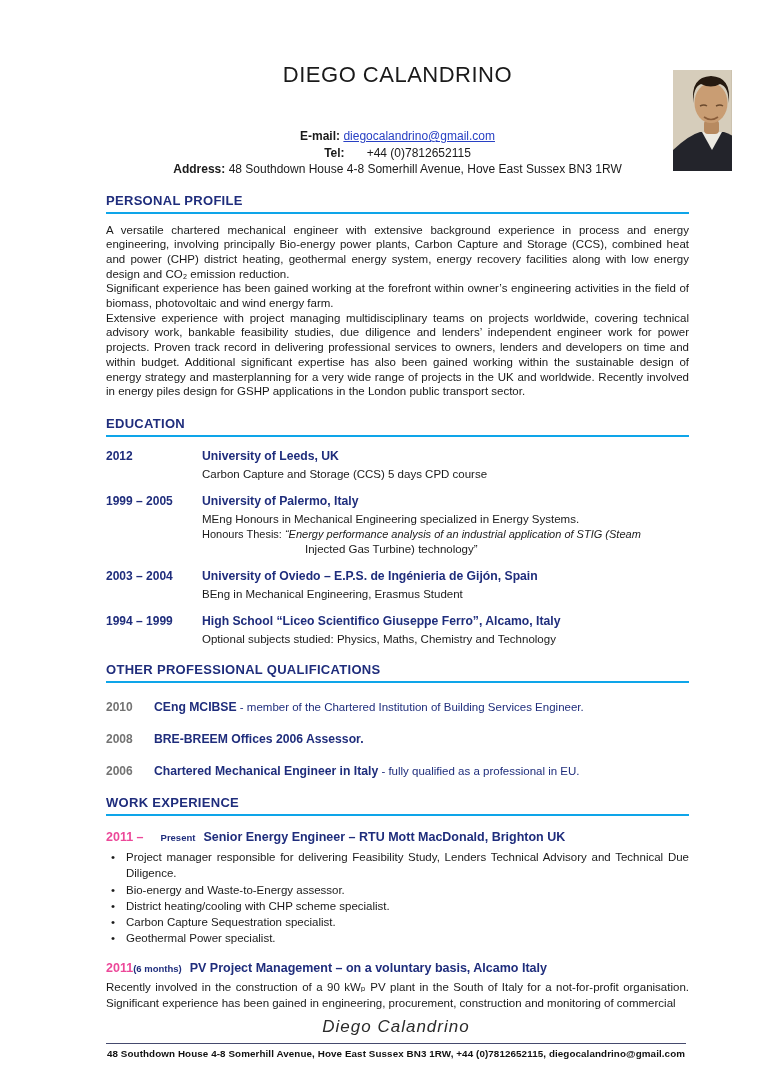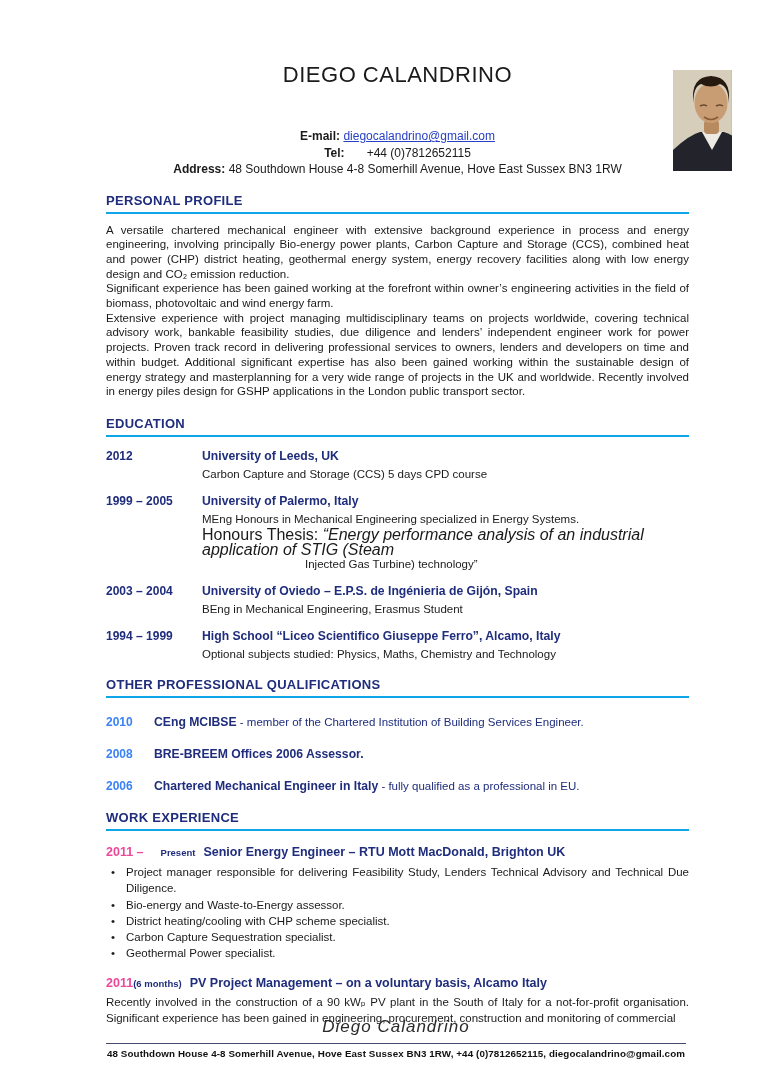--- a/index.html
+++ b/index.html
@@ -47,27 +47,27 @@
   }
   .sec-profile { margin-top: 15px; }
   .profile-text { margin-top: 9px; font-size: 11.5px; line-height: 14.7px; text-align: justify; }
 
   .sec-education { margin-top: 17px; }
   .edu-row { display: flex; margin-top: 12px; }
   .edu-date { flex: none; width: 96px; font-weight: 700; font-size: 12px; color: #1f2d7c; line-height: 15px; }
   .edu-content { flex: 1; }
   .edu-title { font-weight: 700; font-size: 12.2px; color: #1f2d7c; line-height: 15px; margin-bottom: 3px; }
   .edu-detail { font-size: 11.5px; line-height: 15px; color: #1a1a1a; }
-  .thesis-line { font-size: 16px; line-height: 15px; }
+  .thesis-line { font-size: 11px; line-height: 15px; }
   .thesis-quote { font-style: italic; }
   .thesis-line2 { margin-left: 103px; font-size: 11.5px; line-height: 15px; }
 
   .sec-quals { margin-top: 15px; }
   .qual-row { display: flex; margin-top: 14px; align-items: baseline; }
-  .qual-year { flex: none; width: 48px; font-weight: 700; font-size: 12px; color: #3b82f6; }
+  .qual-year { flex: none; width: 48px; font-weight: 700; font-size: 12px; color: #737373; }
   .qual-title { font-weight: 700; font-size: 12.2px; color: #1f2d7c; }
   .qual-detail { font-size: 11.5px; color: #1f2d7c; }
 
   .sec-work { margin-top: 16px; }
   .wx-job-header { margin-top: 13px; font-size: 12.5px; line-height: 16px; }
   .wx-period { font-weight: 700; color: #ec4899; }
   .wx-period-note { font-weight: 700; color: #1f2d7c; font-size: 9.5px; margin-right: 8px; margin-left: 17px; }
   .wx-title { font-weight: 700; color: #1f2d7c; }
   .wx-bullets { list-style: none; margin-top: 3px; }
   .wx-bullets li { display: flex; font-size: 11.5px; line-height: 16.3px; }

